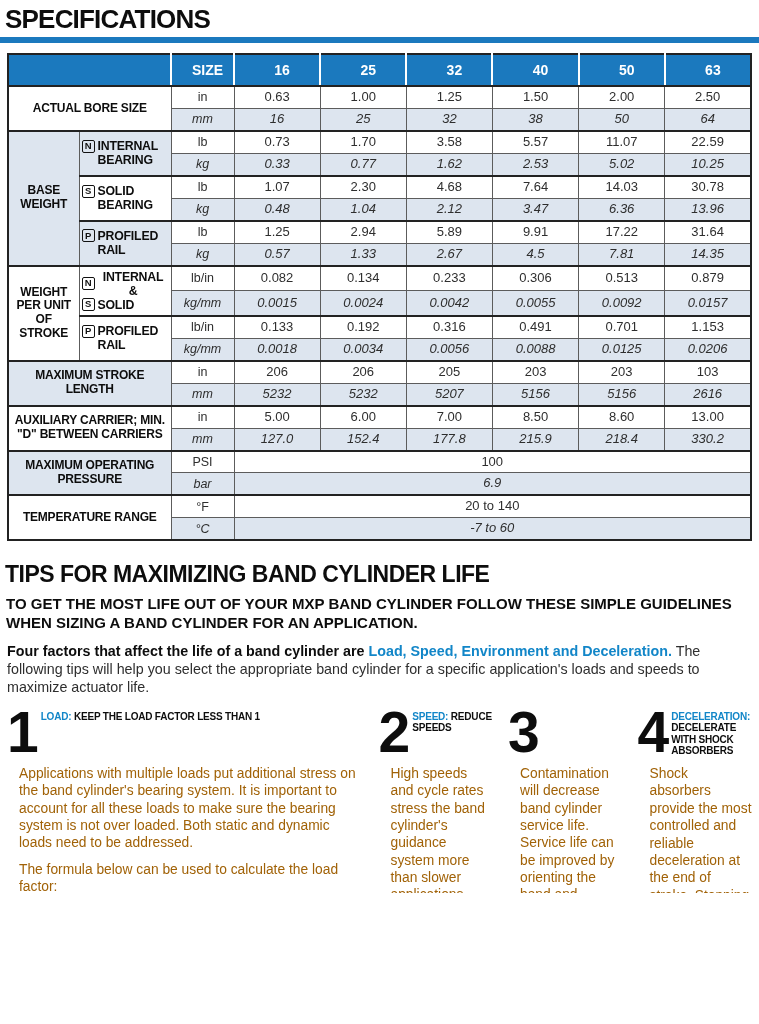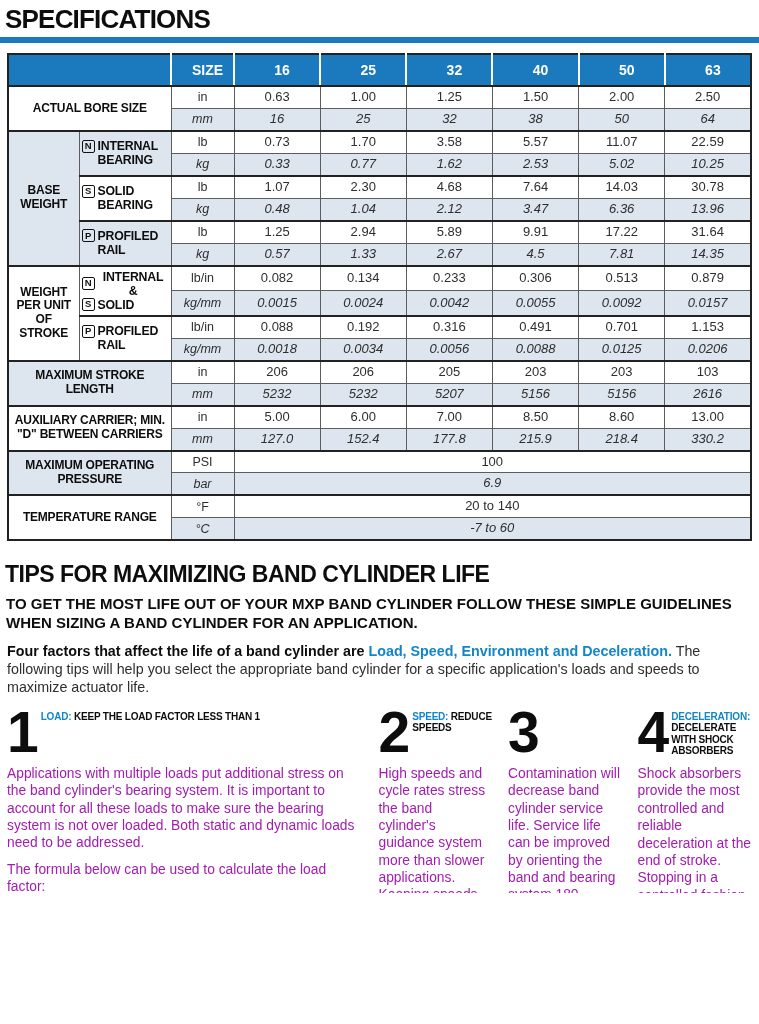--- a/index.html
+++ b/index.html
@@ -29,21 +29,21 @@
   .subtitle { font-size:15px; font-weight:800; line-height:1.25; margin:0 0 9px -1px; color:#0d0d0d; }
   .intro { font-size:14.3px; line-height:1.27; margin:0 0 14px 0; color:#2e2e2e; }
   .intro .lead { font-weight:bold; color:#0d0d0d; }
   .intro .blue { font-weight:bold; color:#1286c8; }
 
   .tips-grid { display:grid; grid-template-columns:repeat(4,1fr); column-gap:15px; }
   .tip-head { display:flex; align-items:flex-start; }
   .tip-num { font-size:57px; font-weight:900; line-height:0.8; letter-spacing:-4px; margin-right:6px; color:#0d0d0d; }
   .tip-heading { font-size:10px; font-weight:700; line-height:1.12; color:#0d0d0d; letter-spacing:-0.2px; padding-top:1px; }
   .tip-heading .kw { color:#1286c8; }
-  .tip-body p { font-size:13.8px; line-height:1.26; color:#a21caf; margin:9px 0 0 0; }
+  .tip-body p { font-size:13.8px; line-height:1.26; color:#a16207; margin:9px 0 0 12px; }
 
   .formula { display:flex; align-items:center; margin-top:13px; width:215%; gap:6px; font-weight:bold; color:#0d0d0d; white-space:nowrap; }
   .formula .lf { color:#1286c8; font-size:20px; }
   .formula .lf sub { font-size:11px; }
   .frac { text-align:center; font-size:16.5px; }
   .frac .num { display:block; padding:0 4px 1px; border-bottom:2.5px solid #111; }
   .frac .den { display:block; }
   .frac sub { font-size:9.5px; }
   .op, .leq, .eq { font-size:16.5px; }
 </style>
@@ -218,21 +218,21 @@
             <div class="sub-line">
               <span class="badge">P</span>
               <span class="sub-text">PROFILED</span>
             </div>
             <div class="sub-line">
               <span class="badge ghost">X</span>
               <span class="sub-text">RAIL</span>
             </div>
           </th>
           <td class="unit">lb/in</td>
-          <td class="val">0.088</td>
+          <td class="val">0.133</td>
           <td class="val">0.192</td>
           <td class="val">0.316</td>
           <td class="val">0.491</td>
           <td class="val">0.701</td>
           <td class="val">1.153</td>
         </tr>
         <tr class="metric">
           <td class="unit">kg/mm</td>
           <td class="val">0.0018</td>
           <td class="val">0.0034</td>

